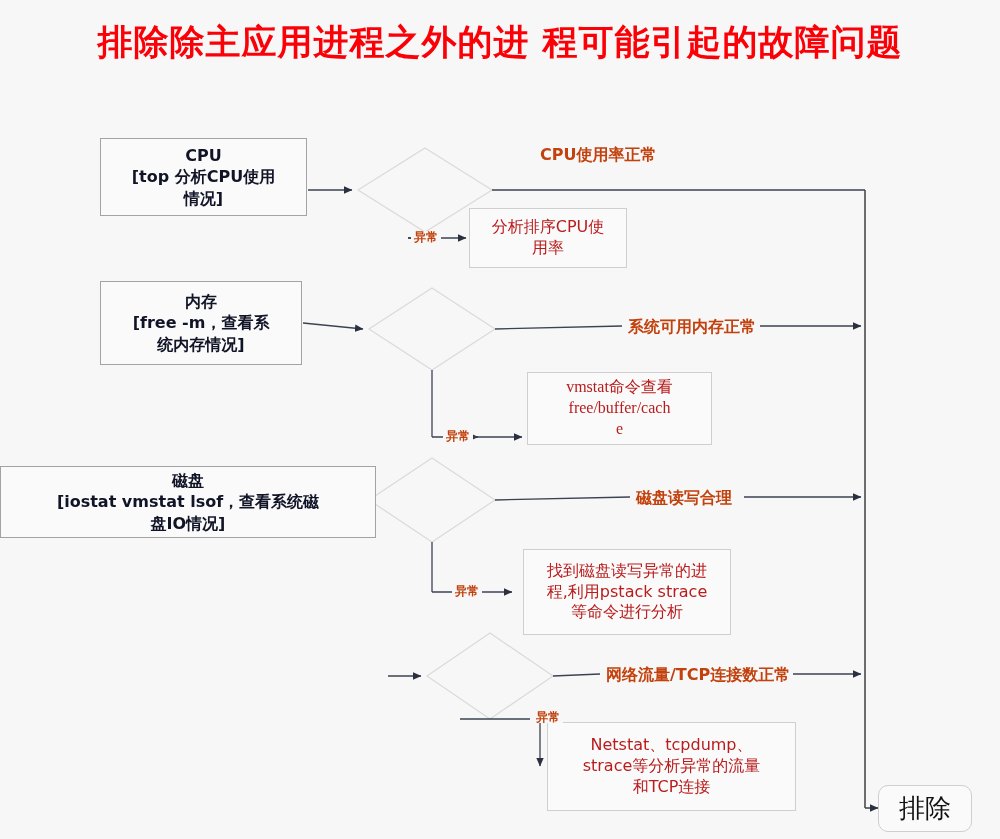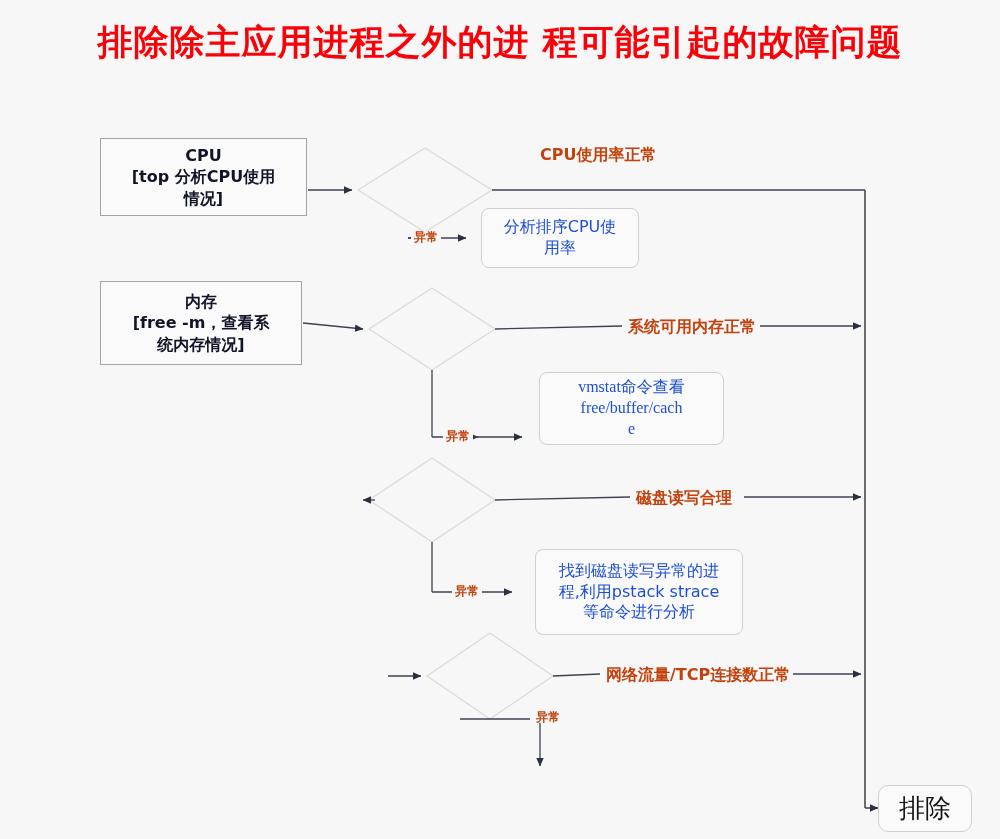--- a/index.html
+++ b/index.html
@@ -34,28 +34,27 @@
     color:#101426;
     font-weight:700;
     line-height:1.34;
     white-space:pre-line;
   }
   
   .node-round{
     position:absolute;
     background:#fafafa;
     border:1px solid #cfcfcf;
-    border-radius:8px;
+    border-radius:0;
     box-sizing:border-box;
     display:flex;align-items:center;justify-content:center;
     text-align:center;
-    color:#1d4ed8;
+    color:#b91c1c;
     line-height:1.3;
     white-space:pre-line;
-    margin-left:12px;
   }
   .node-end{
     position:absolute;
     background:#fafafa;
     border:1px solid #cfcfcf;
     border-radius:10px;
     box-sizing:border-box;
     display:flex;align-items:center;justify-content:center;
     color:#111;
     font-size:26px;
@@ -140,33 +139,39 @@
   </svg>
 
   <div class="node-rect fs16" style="left:100px;top:138px;width:207px;height:78px;">CPU
 [top 分析CPU使用
 情况]</div>
 
   <div class="node-rect fs16" style="left:100px;top:281px;width:202px;height:84px;">内存
 [free -m，查看系
 统内存情况]</div>
 
+  <div class="node-rect fs16" style="left:0px;top:466px;width:376px;height:72px;">磁盘
+[iostat vmstat lsof，查看系统磁
+盘IO情况]</div>
 
 
   <div class="node-round fs16" style="left:469px;top:208px;width:158px;height:60px;">分析排序CPU使
 用率</div>
 
   <div class="node-round fs16" style="left:527px;top:372px;width:185px;height:73px;font-family:Liberation Serif, serif;">vmstat命令查看
 free/buffer/cach
 e</div>
 
   <div class="node-round fs16" style="left:523px;top:549px;width:208px;height:86px;">找到磁盘读写异常的进
 程,利用pstack strace
 等命令进行分析</div>
 
+  <div class="node-round fs16" style="left:547px;top:722px;width:249px;height:89px;">Netstat、tcpdump、
+strace等分析异常的流量
+和TCP连接</div>
 
   <div class="node-end" style="left:878px;top:785px;width:94px;height:47px;">排除</div>
 
   <div class="edge-label lbl-big" style="left:537px;top:147px;">CPU使用率正常</div>
 
   <div class="edge-label lbl-mid" style="left:625px;top:319px;">系统可用内存正常</div>
 
   <div class="edge-label lbl-mid" style="left:633px;top:490px;">磁盘读写合理</div>
 
   <div class="edge-label lbl-mid" style="left:603px;top:667px;">网络流量/TCP连接数正常</div>

